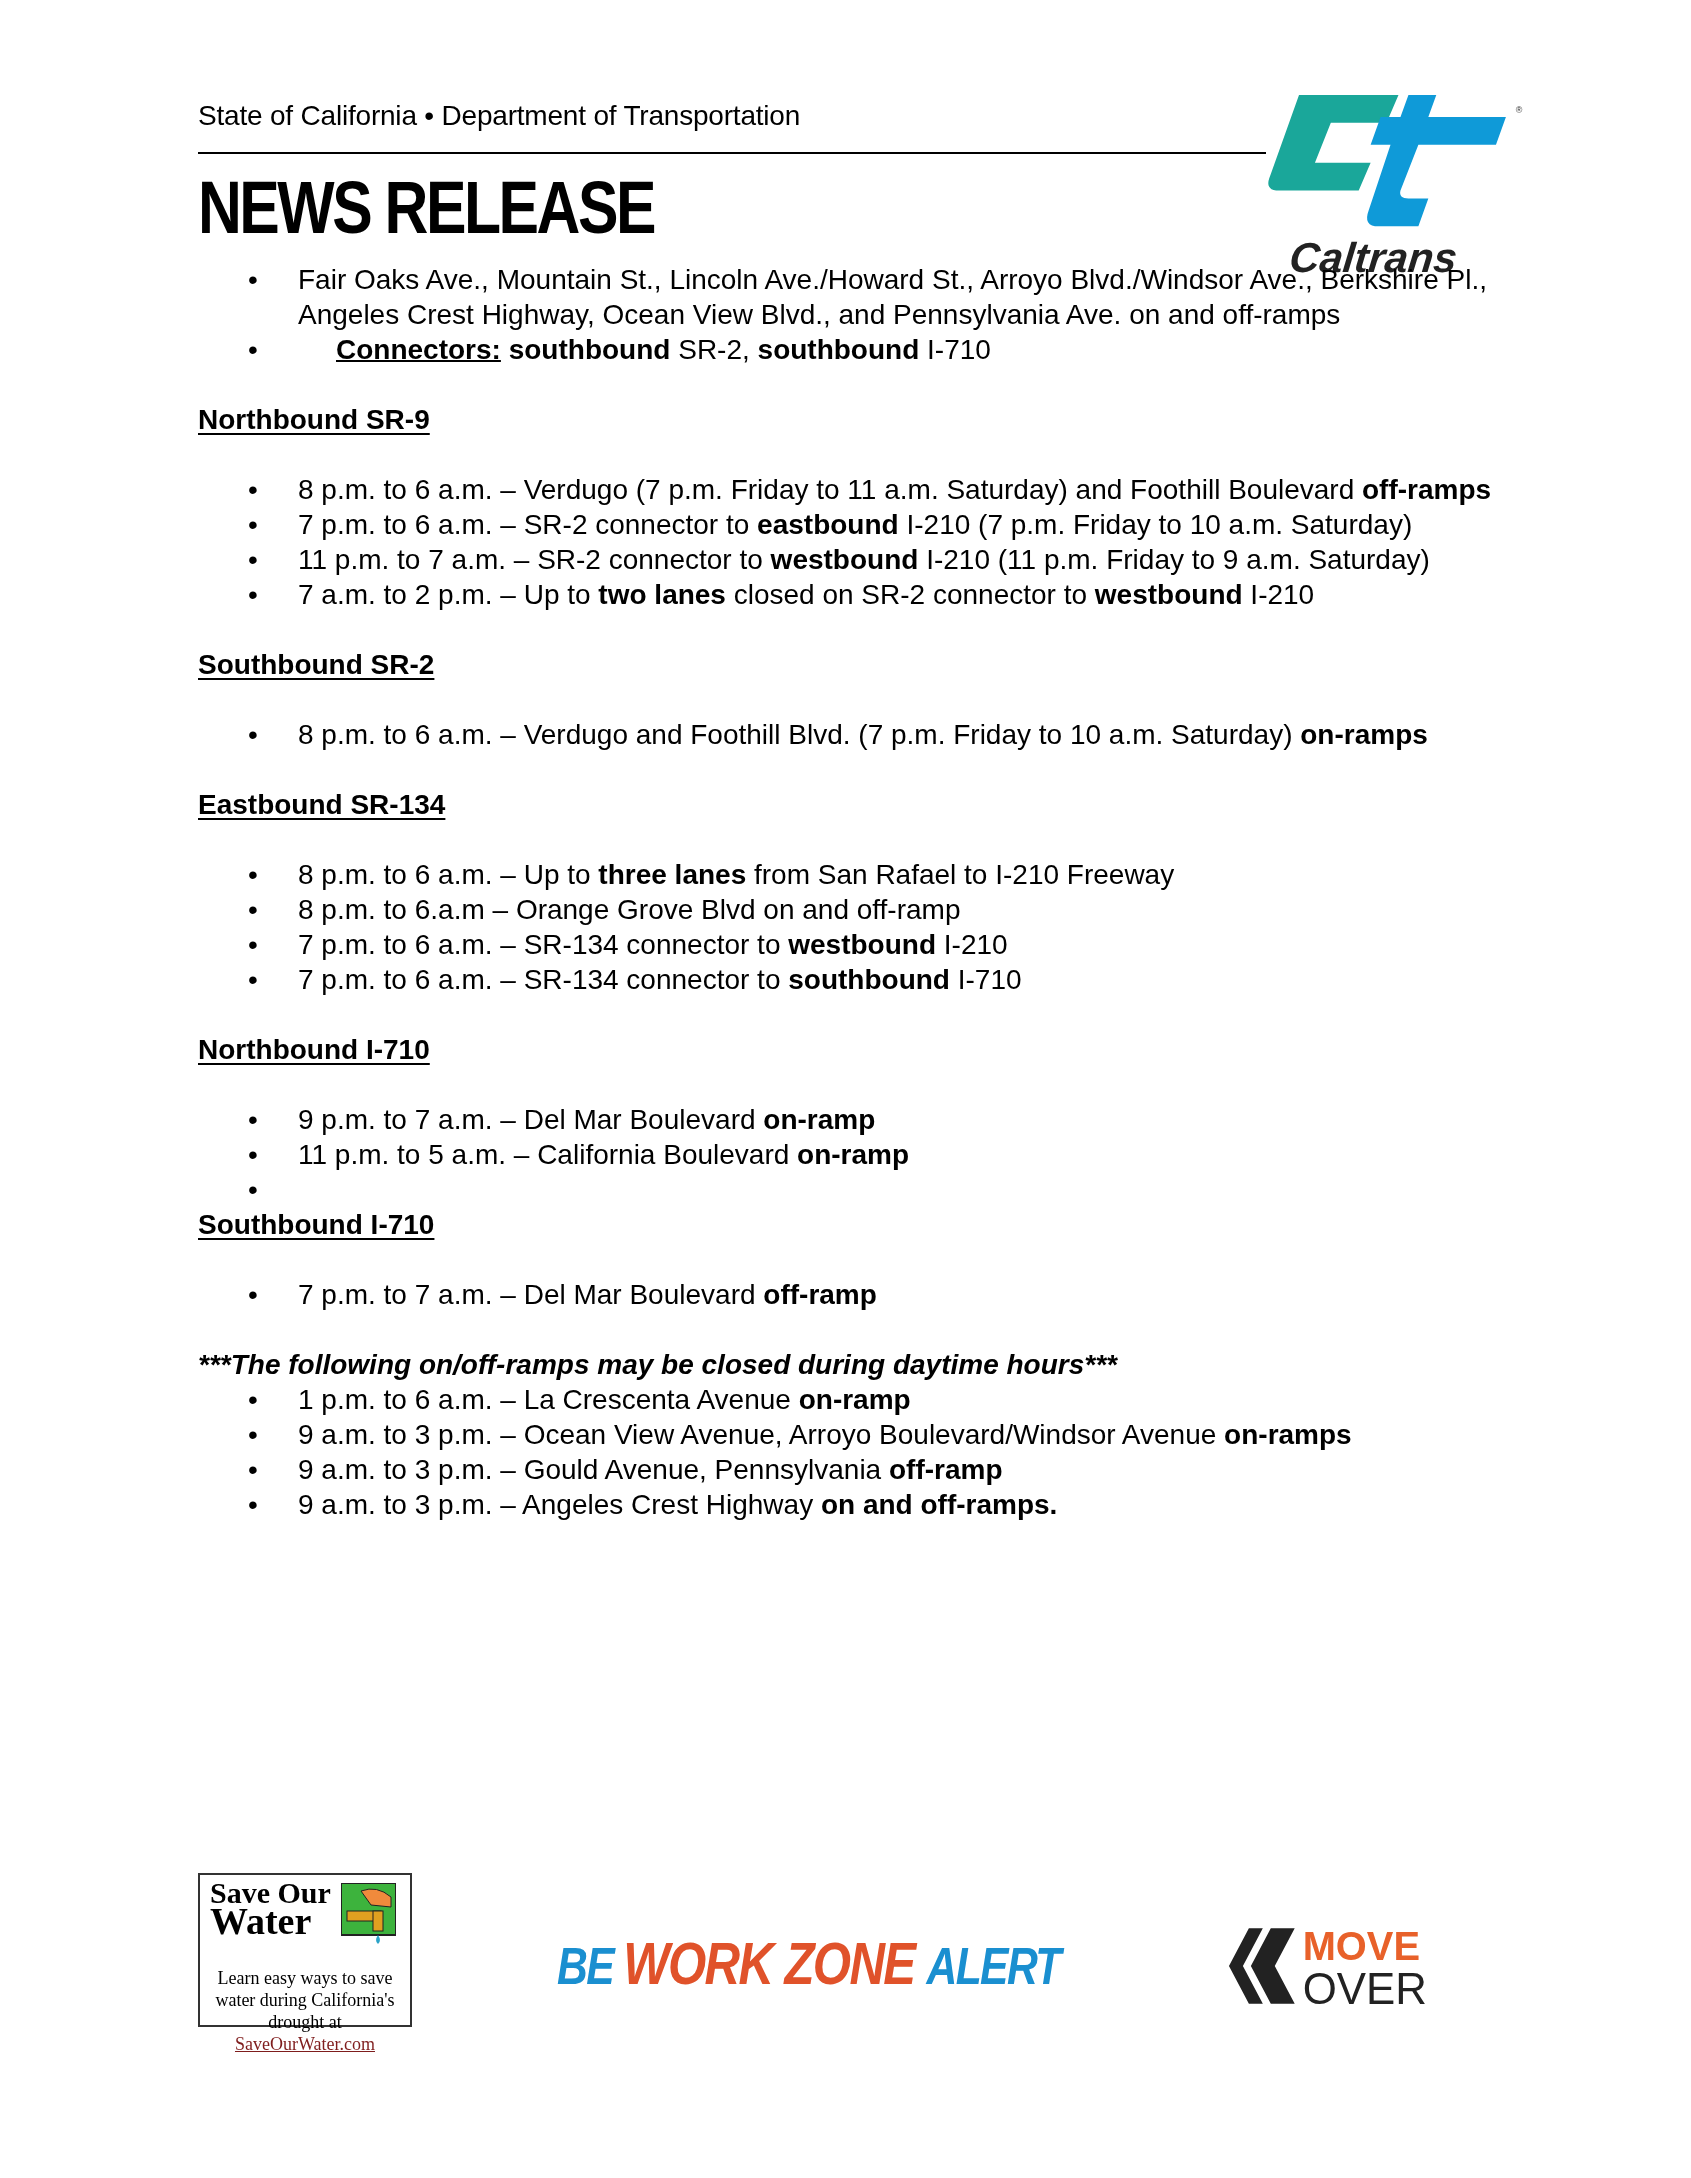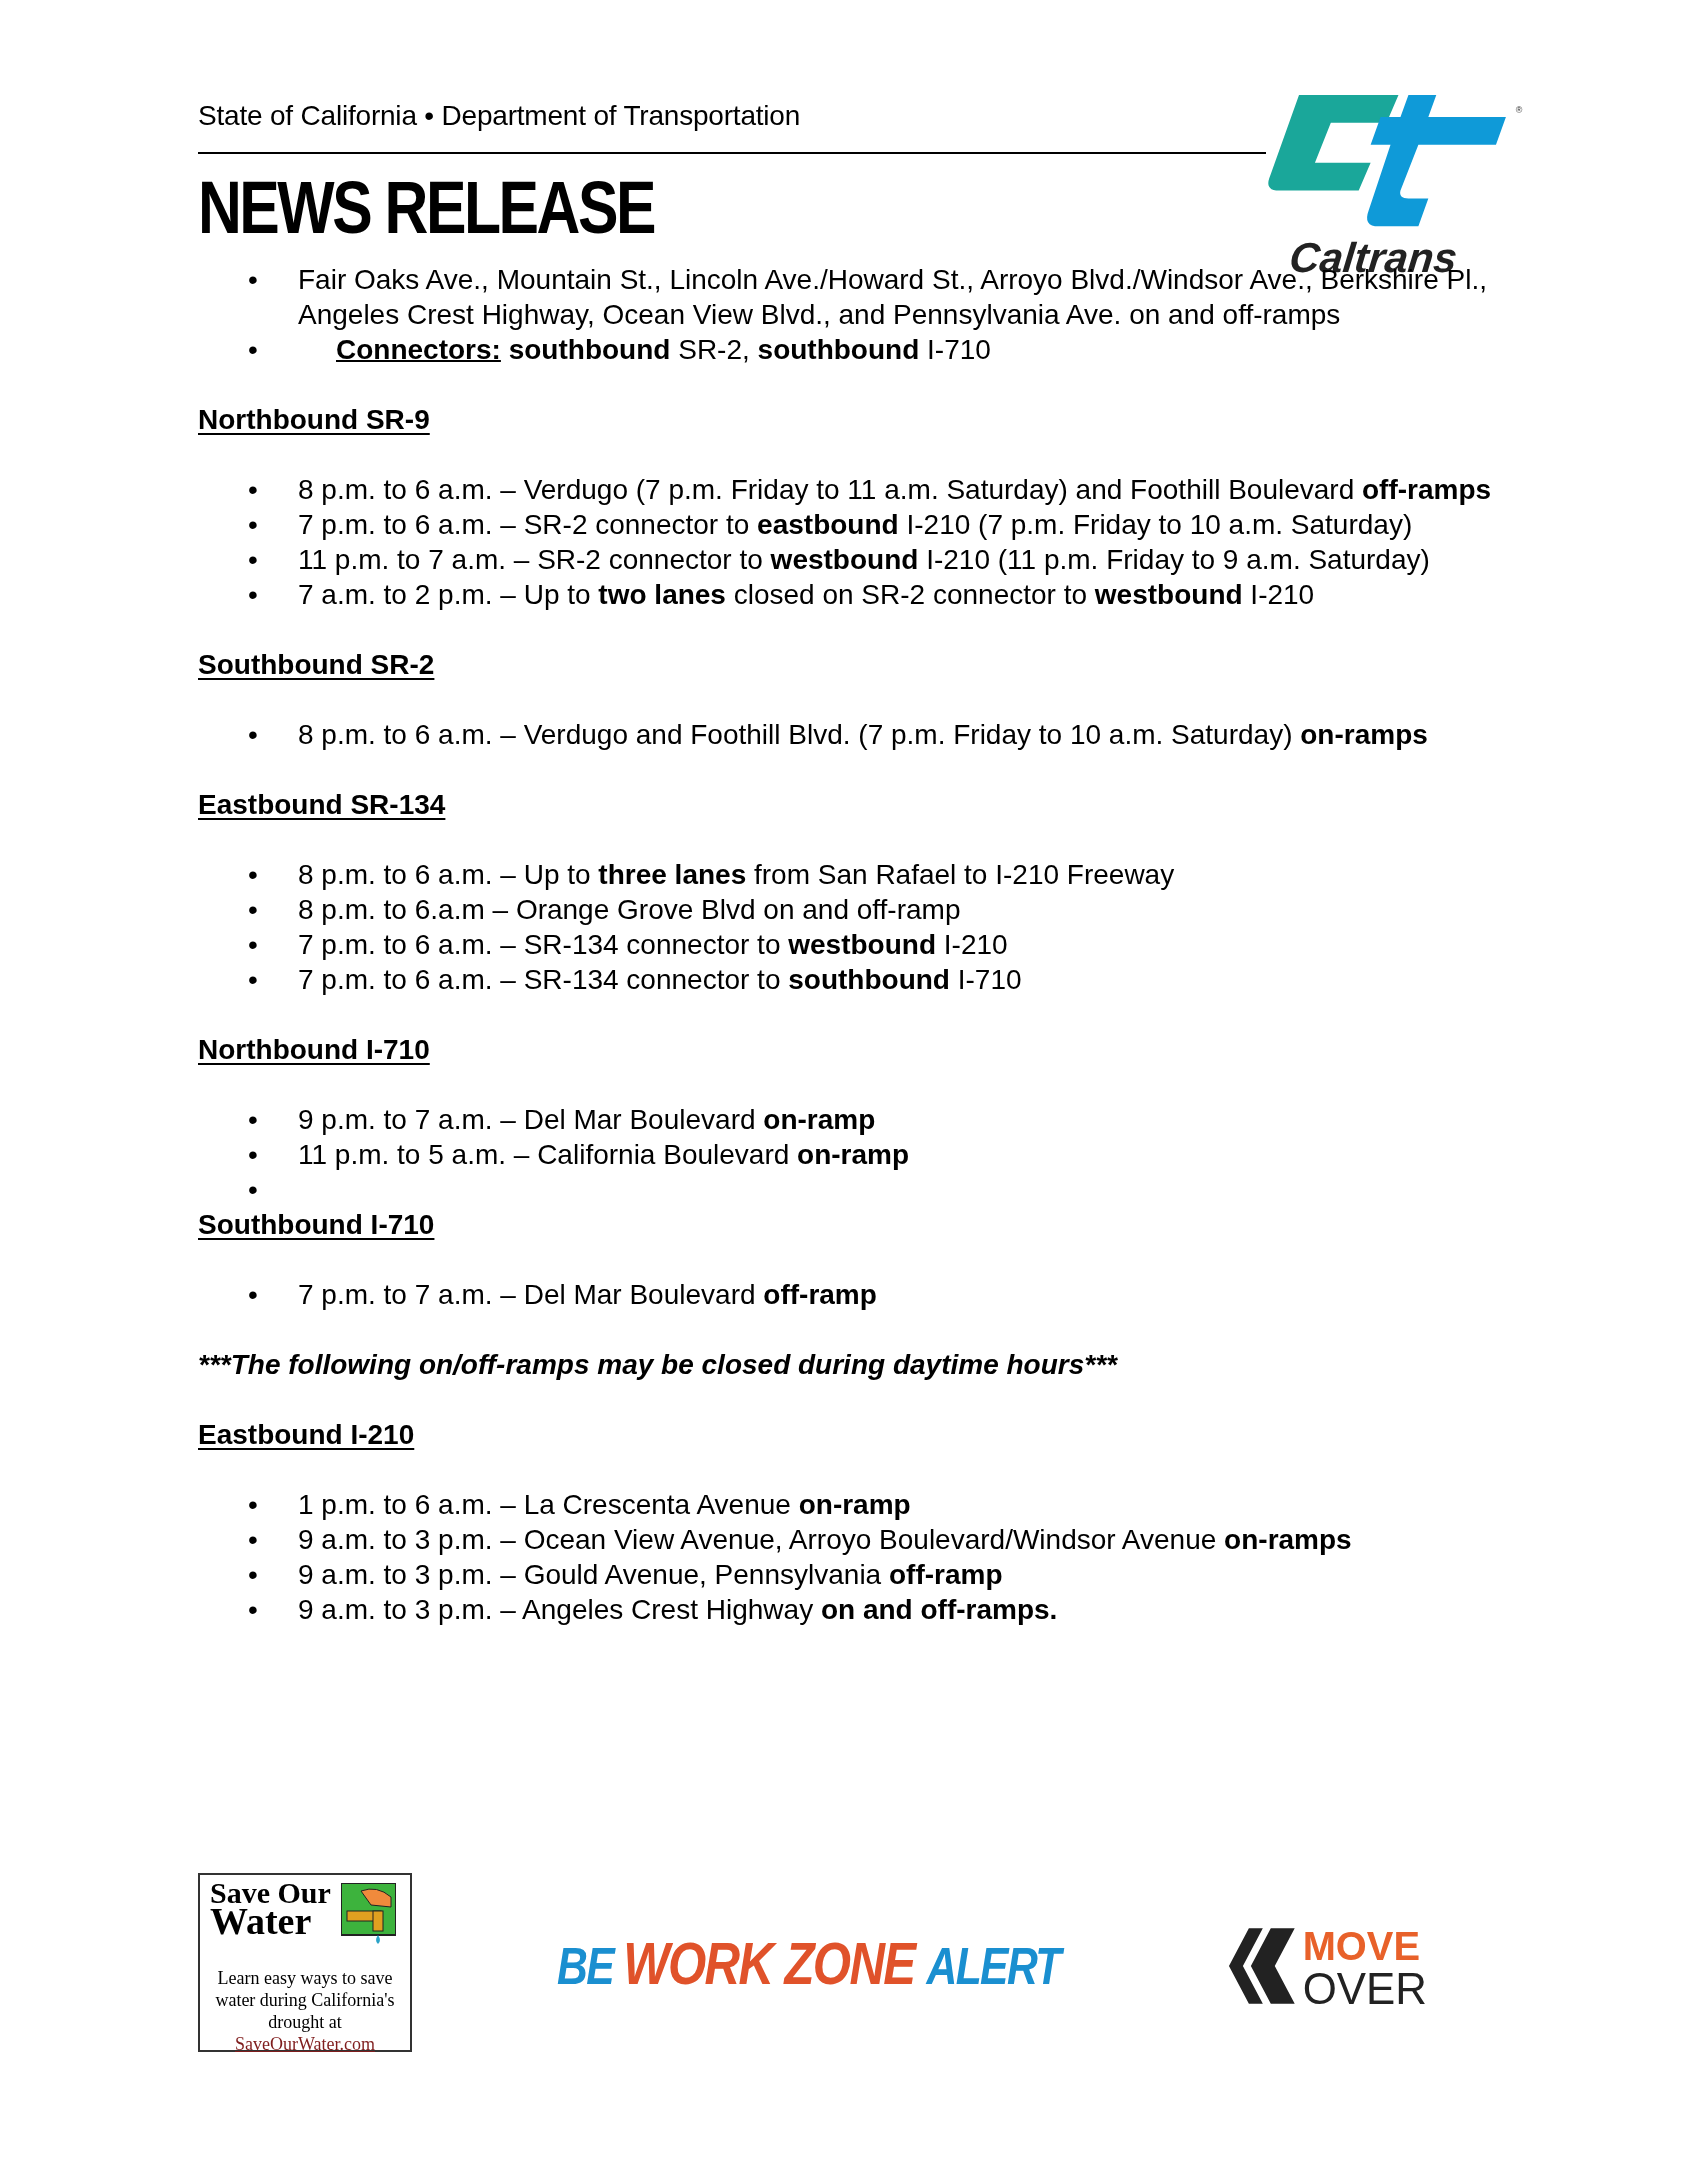--- a/index.html
+++ b/index.html
@@ -8,21 +8,21 @@
   .rule{position:absolute;left:198px;top:152px;width:1068px;height:2px;background:#000;}
   .title{position:absolute;left:198px;top:171px;font-family:"Liberation Sans",sans-serif;font-weight:bold;font-size:74px;letter-spacing:-3px;transform:scaleX(0.82);transform-origin:left top;line-height:1;}
   .logo{position:absolute;left:1259px;top:95px;width:274px;height:189px;}
   .content{position:absolute;left:198px;top:262px;width:1294px;font-size:28px;line-height:35px;}
   ul{list-style:none;margin:0;padding:0;}
   li{position:relative;padding-left:100px;}
   li .dot{position:absolute;left:50px;top:0;}
   .sec{margin-top:35px;margin-bottom:35px;font-weight:bold;text-decoration:underline;text-decoration-thickness:2px;text-underline-offset:4px;}
   .note{margin-top:35px;font-weight:bold;font-style:italic;}
   .u{text-decoration:underline;text-decoration-thickness:2px;margin-left:38px;}
-  .sow{position:absolute;left:198px;top:1873px;width:214px;height:179px;border:2px solid #333;box-sizing:border-box;font-family:"Liberation Serif",serif;text-align:center;}
+  .sow{position:absolute;left:198px;top:1873px;width:214px;height:154px;border:2px solid #333;box-sizing:border-box;font-family:"Liberation Serif",serif;text-align:center;}
   .sow .t1{position:absolute;left:10px;top:4px;font-size:30px;font-weight:bold;line-height:28px;text-align:left;}
   .sow .tap{position:absolute;right:14px;top:8px;width:55px;height:62px;}
   .sow .t2{position:absolute;left:0;right:0;top:92px;font-size:18px;line-height:22px;}
   .sow a{color:#7f1d1d;text-decoration:underline;}
   .bwza{position:absolute;left:557px;top:1934px;font-weight:bold;font-style:italic;font-size:60px;letter-spacing:-2px;transform:scaleX(0.82);transform-origin:left top;line-height:1;white-space:nowrap;}
   .bwza .b{color:#1a8fd0;font-size:52px;}
   .bwza .w{color:#e0522a;}
   .mo{position:absolute;left:1219px;top:1918px;width:259px;height:90px;}
 </style>
 </head>
@@ -69,21 +69,20 @@
         <li><span class="dot">•</span><span>11 p.m. to 5 a.m. – California Boulevard </span><span style="font-weight: bold;">on-ramp</span></li>
         <li><span class="dot">•</span></li>
       </ul>
       <div class="sec">Southbound I-710</div>
       <ul>
         <li><span class="dot">•</span><span>7 p.m. to 7 a.m. – Del Mar Boulevard </span><span style="font-weight: bold;">off-ramp</span></li>
       </ul>
     </div>
   <div class="note">***The following on/off-ramps may be closed during daytime hours***</div>
   <div id="daytime-sections">
-      <div class="sec">Eastbound I-210</div>
       <ul>
         <li><span class="dot">•</span><span>1 p.m. to 6 a.m. – La Crescenta Avenue </span><span style="font-weight: bold;">on-ramp</span></li>
         <li><span class="dot">•</span><span>9 a.m. to 3 p.m. – Ocean View Avenue, Arroyo Boulevard/Windsor Avenue </span><span style="font-weight: bold;">on-ramps</span></li>
         <li><span class="dot">•</span><span>9 a.m. to 3 p.m. – Gould Avenue, Pennsylvania </span><span style="font-weight: bold;">off-ramp</span></li>
         <li><span class="dot">•</span><span>9 a.m. to 3 p.m. – Angeles Crest Highway </span><span style="font-weight: bold;">on and off-ramps.</span></li>
       </ul>
     </div>
 </div>
 
 <div class="sow">

